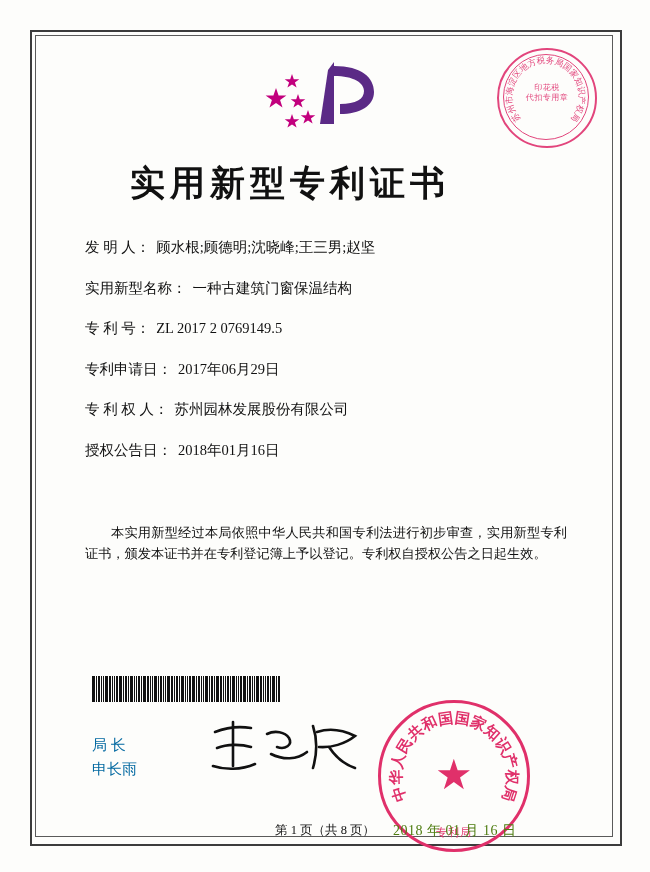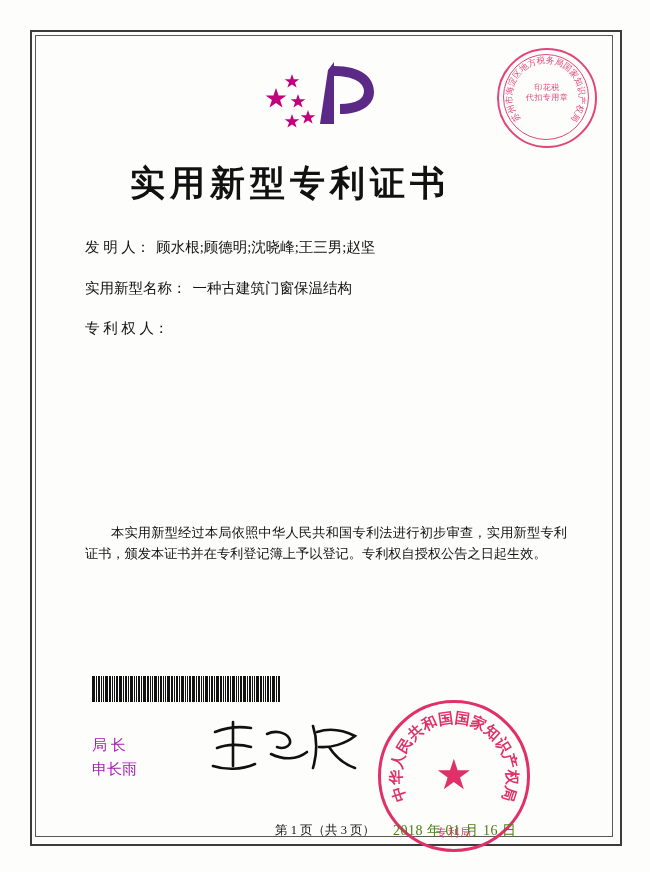--- a/index.html
+++ b/index.html
@@ -168,21 +168,21 @@
     vertical-align: top;
   }
 
   
   .sig-block {
     position: absolute;
     left: 92px;
     top: 733px;
     font-size: 15px;
     line-height: 24px;
-    color: #a21caf;
+    color: #0369a1;
     font-family: Liberation Serif, serif;
   }
   .signature {
     position: absolute;
     left: 205px;
     top: 714px;
     width: 160px;
     height: 64px;
   }
 
@@ -316,21 +316,34 @@
   <div class="fields">
       <div class="field-row">
         <span class="field-label">发  明  人：</span>
         <span class="field-value">顾水根;顾德明;沈晓峰;王三男;赵坚</span>
       </div>
       <div class="field-row">
         <span class="field-label">实用新型名称：</span>
         <span class="field-value">一种古建筑门窗保温结构</span>
       </div>
       <div class="field-row">
+        <span class="field-label">专  利  号：</span>
+        <span class="field-value">ZL 2017 2 0769149.5</span>
+      </div>
+      <div class="field-row">
+        <span class="field-label">专利申请日：</span>
+        <span class="field-value">2017年06月29日</span>
+      </div>
+      <div class="field-row">
         <span class="field-label">专 利 权 人：</span>
+        <span class="field-value">苏州园林发展股份有限公司</span>
+      </div>
+      <div class="field-row">
+        <span class="field-label">授权公告日：</span>
+        <span class="field-value">2018年01月16日</span>
       </div>
     </div>
 
   <div class="body-text">
       <p>本实用新型经过本局依照中华人民共和国专利法进行初步审查，实用新型专利证书，颁发本证书并在专利登记簿上予以登记。专利权自授权公告之日起生效。</p>
     </div>
 
   <div class="barcode"><span style="width: 3px;"></span><span style="width: 1px;"></span><span style="width: 2px;"></span><span style="width: 1px;"></span><span style="width: 1px;"></span><span style="width: 3px;"></span><span style="width: 2px;"></span><span style="width: 1px;"></span><span style="width: 1px;"></span><span style="width: 2px;"></span><span style="width: 3px;"></span><span style="width: 1px;"></span><span style="width: 2px;"></span><span style="width: 1px;"></span><span style="width: 3px;"></span><span style="width: 1px;"></span><span style="width: 1px;"></span><span style="width: 2px;"></span><span style="width: 1px;"></span><span style="width: 3px;"></span><span style="width: 2px;"></span><span style="width: 1px;"></span><span style="width: 1px;"></span><span style="width: 3px;"></span><span style="width: 1px;"></span><span style="width: 2px;"></span><span style="width: 1px;"></span><span style="width: 1px;"></span><span style="width: 3px;"></span><span style="width: 2px;"></span><span style="width: 1px;"></span><span style="width: 2px;"></span><span style="width: 1px;"></span><span style="width: 3px;"></span><span style="width: 1px;"></span><span style="width: 1px;"></span><span style="width: 2px;"></span><span style="width: 3px;"></span><span style="width: 1px;"></span><span style="width: 2px;"></span><span style="width: 1px;"></span><span style="width: 1px;"></span><span style="width: 3px;"></span><span style="width: 1px;"></span><span style="width: 2px;"></span><span style="width: 1px;"></span><span style="width: 3px;"></span><span style="width: 2px;"></span><span style="width: 1px;"></span><span style="width: 1px;"></span><span style="width: 2px;"></span><span style="width: 1px;"></span><span style="width: 3px;"></span><span style="width: 1px;"></span><span style="width: 1px;"></span><span style="width: 2px;"></span><span style="width: 3px;"></span><span style="width: 1px;"></span><span style="width: 2px;"></span><span style="width: 1px;"></span><span style="width: 1px;"></span><span style="width: 3px;"></span><span style="width: 2px;"></span><span style="width: 1px;"></span><span style="width: 1px;"></span><span style="width: 2px;"></span><span style="width: 1px;"></span><span style="width: 3px;"></span><span style="width: 1px;"></span><span style="width: 2px;"></span></div>
 
   <div class="sig-block">
@@ -371,15 +384,15 @@
         <span class="seal-ring-char" style="transform: rotate(74.7692deg) translate(0px, -58px) rotate(0deg);">产</span>
         <span class="seal-ring-char" style="transform: rotate(91.3846deg) translate(0px, -58px) rotate(0deg);">权</span>
         <span class="seal-ring-char" style="transform: rotate(108deg) translate(0px, -58px) rotate(0deg);">局</span>
       </div>
     <div class="seal-star">★</div>
     <div class="seal-bottom">专利局</div>
   </div>
 
   <div class="issue-date">2018 年 01 月 16 日</div>
 
-  <div class="footer">第 1 页（共 3 页）</div>
+  <div class="footer">第 1 页（共 8 页）</div>
 
 </div>
 
 </body></html>

